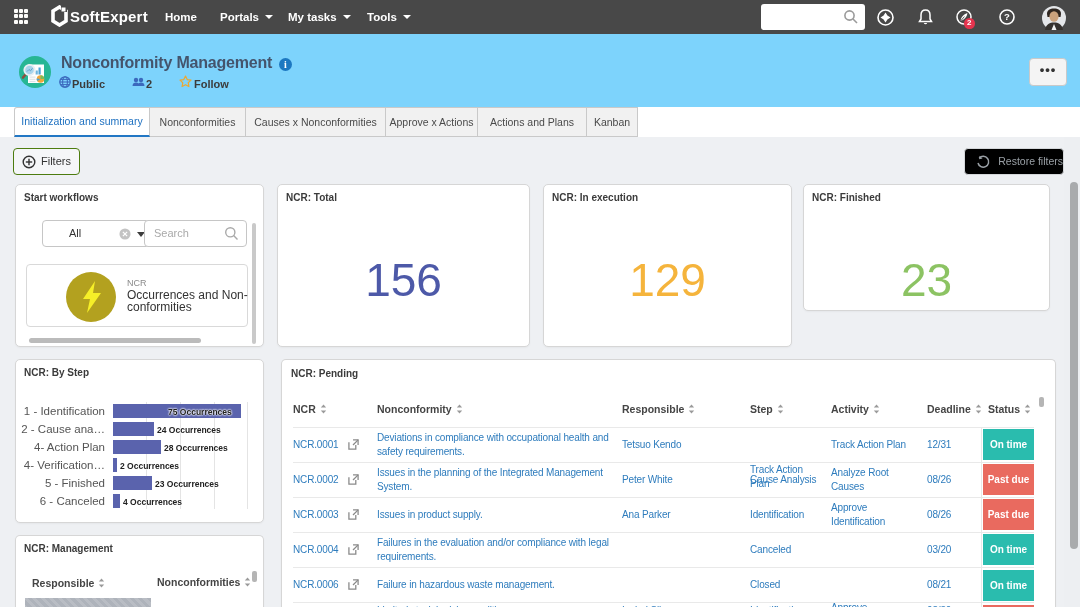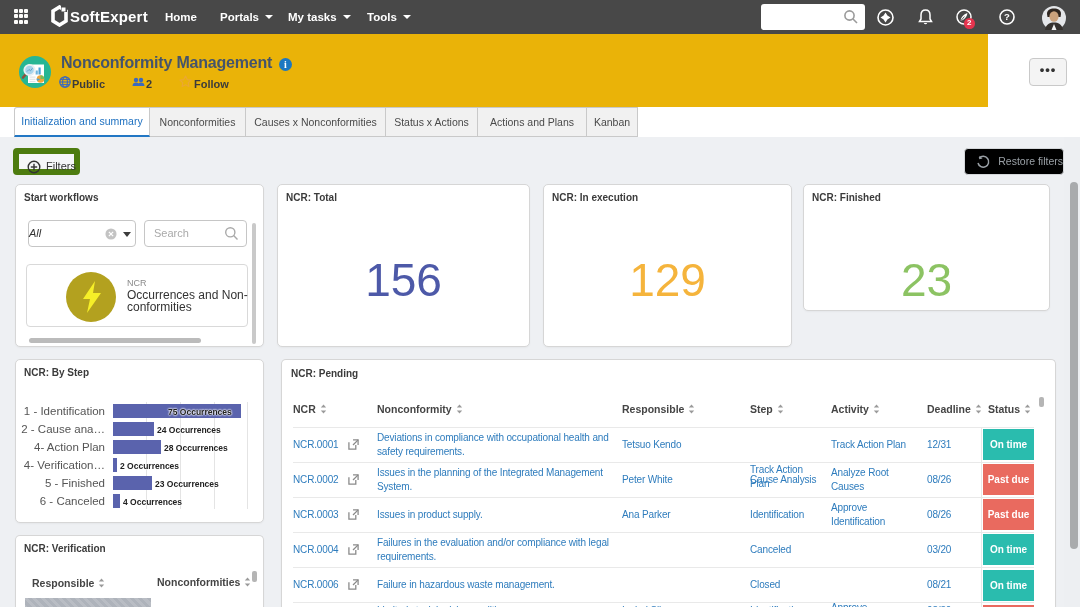--- a/index.html
+++ b/index.html
@@ -11,37 +11,37 @@
 #topbar { position:absolute; left:0; top:0; width:1080px; height:34px; background:#484848; }
 #appsgrid { position:absolute; left:13.5px; top:9px; width:15px; height:15px; }
 #appsgrid div { position:absolute; width:4.1px; height:4.1px; border-radius:1px; }
 .logo { position:absolute; left:51px; top:5px; }
 .logotext { position:absolute; left:70px; top:8px; color:#fff; font-size:15px; font-weight:bold; letter-spacing:0.2px; }
 .menuitem { position:absolute; top:0; height:34px; line-height:34px; color:#fff; font-size:11.5px; font-weight:bold; }
 .caret { display:inline-block; width:0; height:0; border-left:4px solid transparent; border-right:4px solid transparent; border-top:4px solid #fff; vertical-align:middle; margin-left:6px; margin-top:-2px; }
 #searchbox { position:absolute; left:761px; top:4px; width:104px; height:26px; background:#fff; border-radius:3px; }
 
 
-#header { position:absolute; left:0; top:34px; width:988px; height:73px; background:#eab308; }
+#header { position:absolute; left:0; top:34px; width:1080px; height:73px; background:#7dd3fc; }
 #appcircle { position:absolute; left:19px; top:22px; width:32px; height:32px; border-radius:50%; background:#27b694; }
 #apptitle { position:absolute; left:61px; top:20px; font-size:16px; font-weight:bold; color:#44546c; letter-spacing:-0.2px; }
 #infoicon { position:absolute; left:279px; top:24px; width:13px; height:13px; border-radius:50%; background:#1d78c1; color:#fff; font-size:10px; font-weight:bold; text-align:center; line-height:13px; font-family:"Liberation Serif",serif; }
 .subitem { position:absolute; top:44px; font-size:11px; font-weight:bold; color:#3b3b3b; }
 #dotsbtn { position:absolute; left:1029px; top:24px; width:38px; height:28px; background:#f4f4f4; border:1px solid #c9c9c9; border-radius:4px; color:#333; text-align:center; font-weight:bold; font-size:13px; line-height:22px; letter-spacing:1px; }
 
 
 #tabs { position:absolute; left:0; top:107px; width:1080px; height:30px; background:#fff; }
 .tab { position:absolute; top:0; height:30px; background:#f1f1f1; border:1px solid #c9c9c9; border-left:none; color:#4a4a4a; font-size:10.5px; text-align:center; line-height:29px; }
 .tab.first { border-left:1px solid #c9c9c9; border-top-left-radius:3px; }
 .tab.active { background:#fff; color:#1d70c0; border-bottom:2px solid #2277c4; line-height:27px; }
 
 
 #content { position:absolute; left:0; top:137px; width:1080px; height:470px; background:#eef0f3; }
 .btn { position:absolute; border-radius:4px; font-size:13px; }
-#filtersbtn { left:13px; top:11px; width:67px; height:27px; background:#f5f6f8; border:6px solid #4d7c0f; color:#333; line-height:25px; text-align:left; padding-left:27px; font-size:11px; }
+#filtersbtn { left:13px; top:11px; width:67px; height:27px; background:#f5f6f8; border:1px solid #4d7c0f; color:#333; line-height:25px; text-align:left; padding-left:27px; font-size:11px; }
 #restorebtn { left:964px; top:11px; width:100px; height:27px; background:#000000; border:1px solid #d4d7da; color:#9aa0a6; line-height:25px; text-align:right; padding-left:12px; font-size:10.5px; }
 
 .card { position:absolute; background:#fff; border:1px solid #d6d6d6; border-radius:5px; box-shadow:0 1px 2px rgba(0,0,0,0.04); }
 .cardtitle { position:absolute; left:8px; top:7px; font-size:10px; font-weight:bold; color:#3b3b3b; }
 .bignum { position:absolute; left:0; width:100%; top:72px; text-align:center; font-size:46px; line-height:46px; }
 
 
 .swinput { position:absolute; top:35px; height:27px; background:#fff; border:1px solid #c6c6c6; border-radius:4px; font-size:11px; color:#333; line-height:25px; }
 #wfitem { position:absolute; left:10px; top:79px; width:222px; height:63px; border:1px solid #d9d9d9; border-radius:4px; }
 #wfcircle { position:absolute; left:39px; top:7px; width:50px; height:50px; border-radius:50%; background:#b3a11f; }
@@ -171,21 +171,21 @@
     <svg class="abs" style="left:179px;top:41px;" width="13" height="13" viewBox="0 0 13 13">
         <path d="M6.5 1 L8.2 4.6 L12 5.1 L9.2 7.7 L9.9 11.6 L6.5 9.7 L3.1 11.6 L3.8 7.7 L1 5.1 L4.8 4.6 Z" fill="none" stroke="#eba832" stroke-width="1.2" stroke-linejoin="round"></path>
       </svg>
     <div id="dotsbtn">•••</div>
   </div>
 
   <div id="tabs">
     <div class="tab active first" style="left:14px;width:136px;">Initialization and summary</div>
     <div class="tab" style="left:150px;width:96px;">Nonconformities</div>
     <div class="tab" style="left:246px;width:140px;">Causes x Nonconformities</div>
-    <div class="tab" style="left:386px;width:92px;">Status x Actions</div>
+    <div class="tab" style="left:386px;width:92px;">Approve x Actions</div>
     <div class="tab" style="left:478px;width:109px;">Actions and Plans</div>
     <div class="tab" style="left:587px;width:51px;">Kanban</div>
   </div>
 
   <div id="content">
     <div class="btn" id="filtersbtn">Filters
       <svg style="position:absolute;left:8px;top:6px;" width="14" height="14" viewBox="0 0 14 14">
           <circle cx="7" cy="7" r="5.8" fill="none" stroke="#333" stroke-width="1.4"></circle>
           <line x1="7" y1="3.8" x2="7" y2="10.2" stroke="#333" stroke-width="1.4"></line>
           <line x1="3.8" y1="7" x2="10.2" y2="7" stroke="#333" stroke-width="1.4"></line>
@@ -193,21 +193,21 @@
     </div>
     <div class="btn" id="restorebtn">Restore filters
       <svg style="position:absolute;left:11px;top:6px;" width="14" height="14" viewBox="0 0 14 14">
           <path d="M3.2 3.2 A5.4 5.4 0 1 1 2 8" fill="none" stroke="#9aa0a6" stroke-width="1.5"></path>
           <path d="M3.5 0.8 L3.2 4.2 L6.5 3.6 Z" fill="#9aa0a6"></path>
         </svg>
     </div>
 
     <div class="card" style="left:15px;top:47px;width:249px;height:163px;">
       <div class="cardtitle">Start workflows</div>
-      <div class="swinput" style="left:12px;width:108px;padding-left:0;font-style:italic;">All
+      <div class="swinput" style="left:26px;width:108px;padding-left:26px;">All
         <svg style="position:absolute;right:18px;top:7px;" width="12" height="12" viewBox="0 0 13 13">
             <circle cx="6.5" cy="6.5" r="6" fill="#c3c3c3"></circle>
             <line x1="4.2" y1="4.2" x2="8.8" y2="8.8" stroke="#fff" stroke-width="1.3"></line>
             <line x1="8.8" y1="4.2" x2="4.2" y2="8.8" stroke="#fff" stroke-width="1.3"></line>
           </svg>
         <span style="position:absolute;right:4px;top:11px;width:0;height:0;border-left:4.5px solid transparent;border-right:4.5px solid transparent;border-top:5px solid #3c3c3c;"></span>
       </div>
       <div class="swinput" style="left:128px;width:103px;padding-left:9px;color:#a9a9a9;">Search
         <svg style="position:absolute;right:7px;top:5px;" width="15" height="15" viewBox="0 0 15 15">
             <circle cx="6.3" cy="6.3" r="4.6" fill="none" stroke="#a9a9a9" stroke-width="1.4"></circle>
@@ -261,21 +261,21 @@
       <div class="chartbar" style="left:97px;top:134px;width:7px;height:14px;"></div>
       <div class="chartval" style="left:152px;top:47px;">75 Occurrences</div>
       <div class="chartval" style="left:141px;top:65px;">24 Occurrences</div>
       <div class="chartval" style="left:148px;top:83px;">28 Occurrences</div>
       <div class="chartval" style="left:104px;top:101px;">2 Occurrences</div>
       <div class="chartval" style="left:139px;top:119px;">23 Occurrences</div>
       <div class="chartval" style="left:107px;top:137px;">4 Occurrences</div>
     </div>
 
     <div class="card" style="left:15px;top:398px;width:249px;height:90px;border-bottom:none;border-radius:5px 5px 0 0;">
-      <div class="cardtitle" style="top:7px;">NCR: Verification</div>
+      <div class="cardtitle" style="top:7px;">NCR: Management</div>
       <div class="th" style="left:16px;top:41px;">Responsible<span class="sorticon"><svg width="7" height="10" viewBox="0 0 8 12">
               <path d="M4 0.5 L7.2 4.2 L0.8 4.2 Z" fill="#9a9a9a"></path>
               <path d="M4 11.5 L7.2 7.8 L0.8 7.8 Z" fill="#9a9a9a"></path>
             </svg></span></div>
       <div class="th" style="left:141px;top:40px;">Nonconformities<span class="sorticon"><svg width="7" height="10" viewBox="0 0 8 12">
               <path d="M4 0.5 L7.2 4.2 L0.8 4.2 Z" fill="#9a9a9a"></path>
               <path d="M4 11.5 L7.2 7.8 L0.8 7.8 Z" fill="#9a9a9a"></path>
             </svg></span></div>
       <div style="position:absolute;left:236px;top:35px;width:5px;height:11px;background:#b5b5b5;border-radius:2px;"></div>
       <div style="position:absolute;left:9px;top:62px;width:126px;height:40px;background:repeating-linear-gradient(45deg,#aeb3bb 0 3px,#b9bdc4 3px 6px);"></div>

